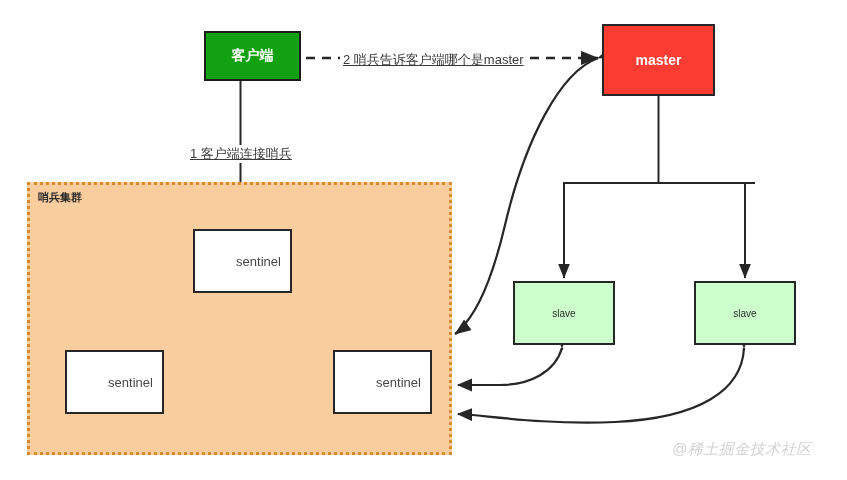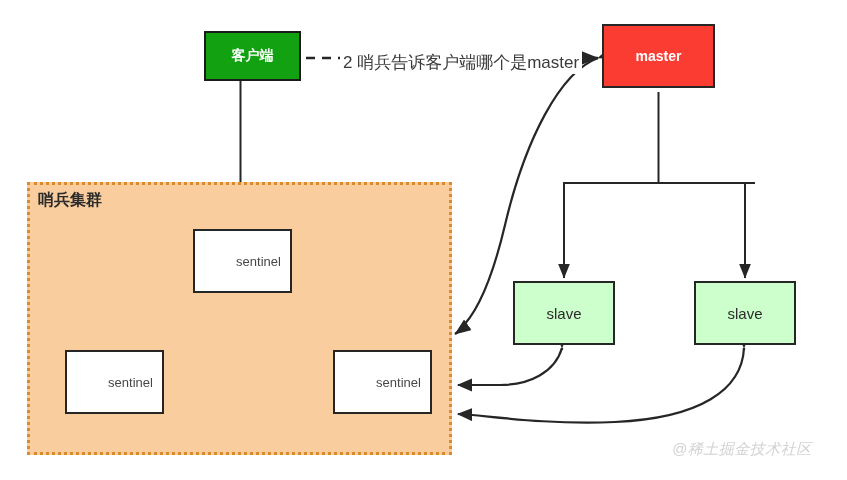--- a/index.html
+++ b/index.html
@@ -44,35 +44,35 @@
     border-color: #1b1b1b;
     color: #ffffff;
     font-weight: bold;
     font-size: 14px;
     margin-left: 12px;
   }
   .node-master {
     left: 602px;
     top: 24px;
     width: 113px;
-    height: 64px;
+    height: 72px;
     background: #fa3c32;
     border-color: #262626;
     color: #ffffff;
     font-weight: bold;
     font-size: 14px;
     text-align: center;
   }
   .node-slave {
     width: 102px;
     height: 64px;
     background: #ccffcc;
     border-color: #262626;
     color: #2b2b2b;
-    font-size: 15px;
+    font-size: 10px;
   }
   .slave-left  { left: 513px; top: 281px; }
   .slave-right { left: 694px; top: 281px; }
   .node-sentinel {
     width: 99px;
     height: 64px;
     background: #ffffff;
     border-color: #262626;
     color: #474747;
     font-size: 13px;
@@ -90,34 +90,35 @@
     height: 273px;
     box-sizing: border-box;
     background: #facd9e;
     border: 3px dotted #d98a2b;
     z-index: 1;
   }
   #cluster-label {
     position: absolute;
     left: 38px;
     top: 190px;
-    font-size: 16px;
+    font-size: 11px;
     font-weight: bold;
     color: #2b2b2b;
     z-index: 4;
     white-space: nowrap;
   }
   .edge-label {
     position: absolute;
     background: #ffffff;
-    font-size: 17px;
+    font-size: 13px;
     color: #3a3a3a;
     white-space: nowrap;
     padding: 0 3px;
     z-index: 4;
+    text-decoration: underline;
   }
   #label-step2 {
     left: 340px;
     top: 51px;
   }
   #label-step1 {
     left: 187px;
     top: 145px;
   }
   #watermark {
@@ -220,16 +221,17 @@
   </div>
 
   <div class="node node-sentinel sentinel-right">
     <span>sentinel</span>
   </div>
 
   <div id="cluster-label">哨兵集群</div>
 
   <div class="edge-label" id="label-step2">2 哨兵告诉客户端哪个是master</div>
 
+  <div class="edge-label" id="label-step1">1 客户端连接哨兵</div>
 
   <div id="watermark">@稀土掘金技术社区</div>
 
 </div>
 
 </body></html>

